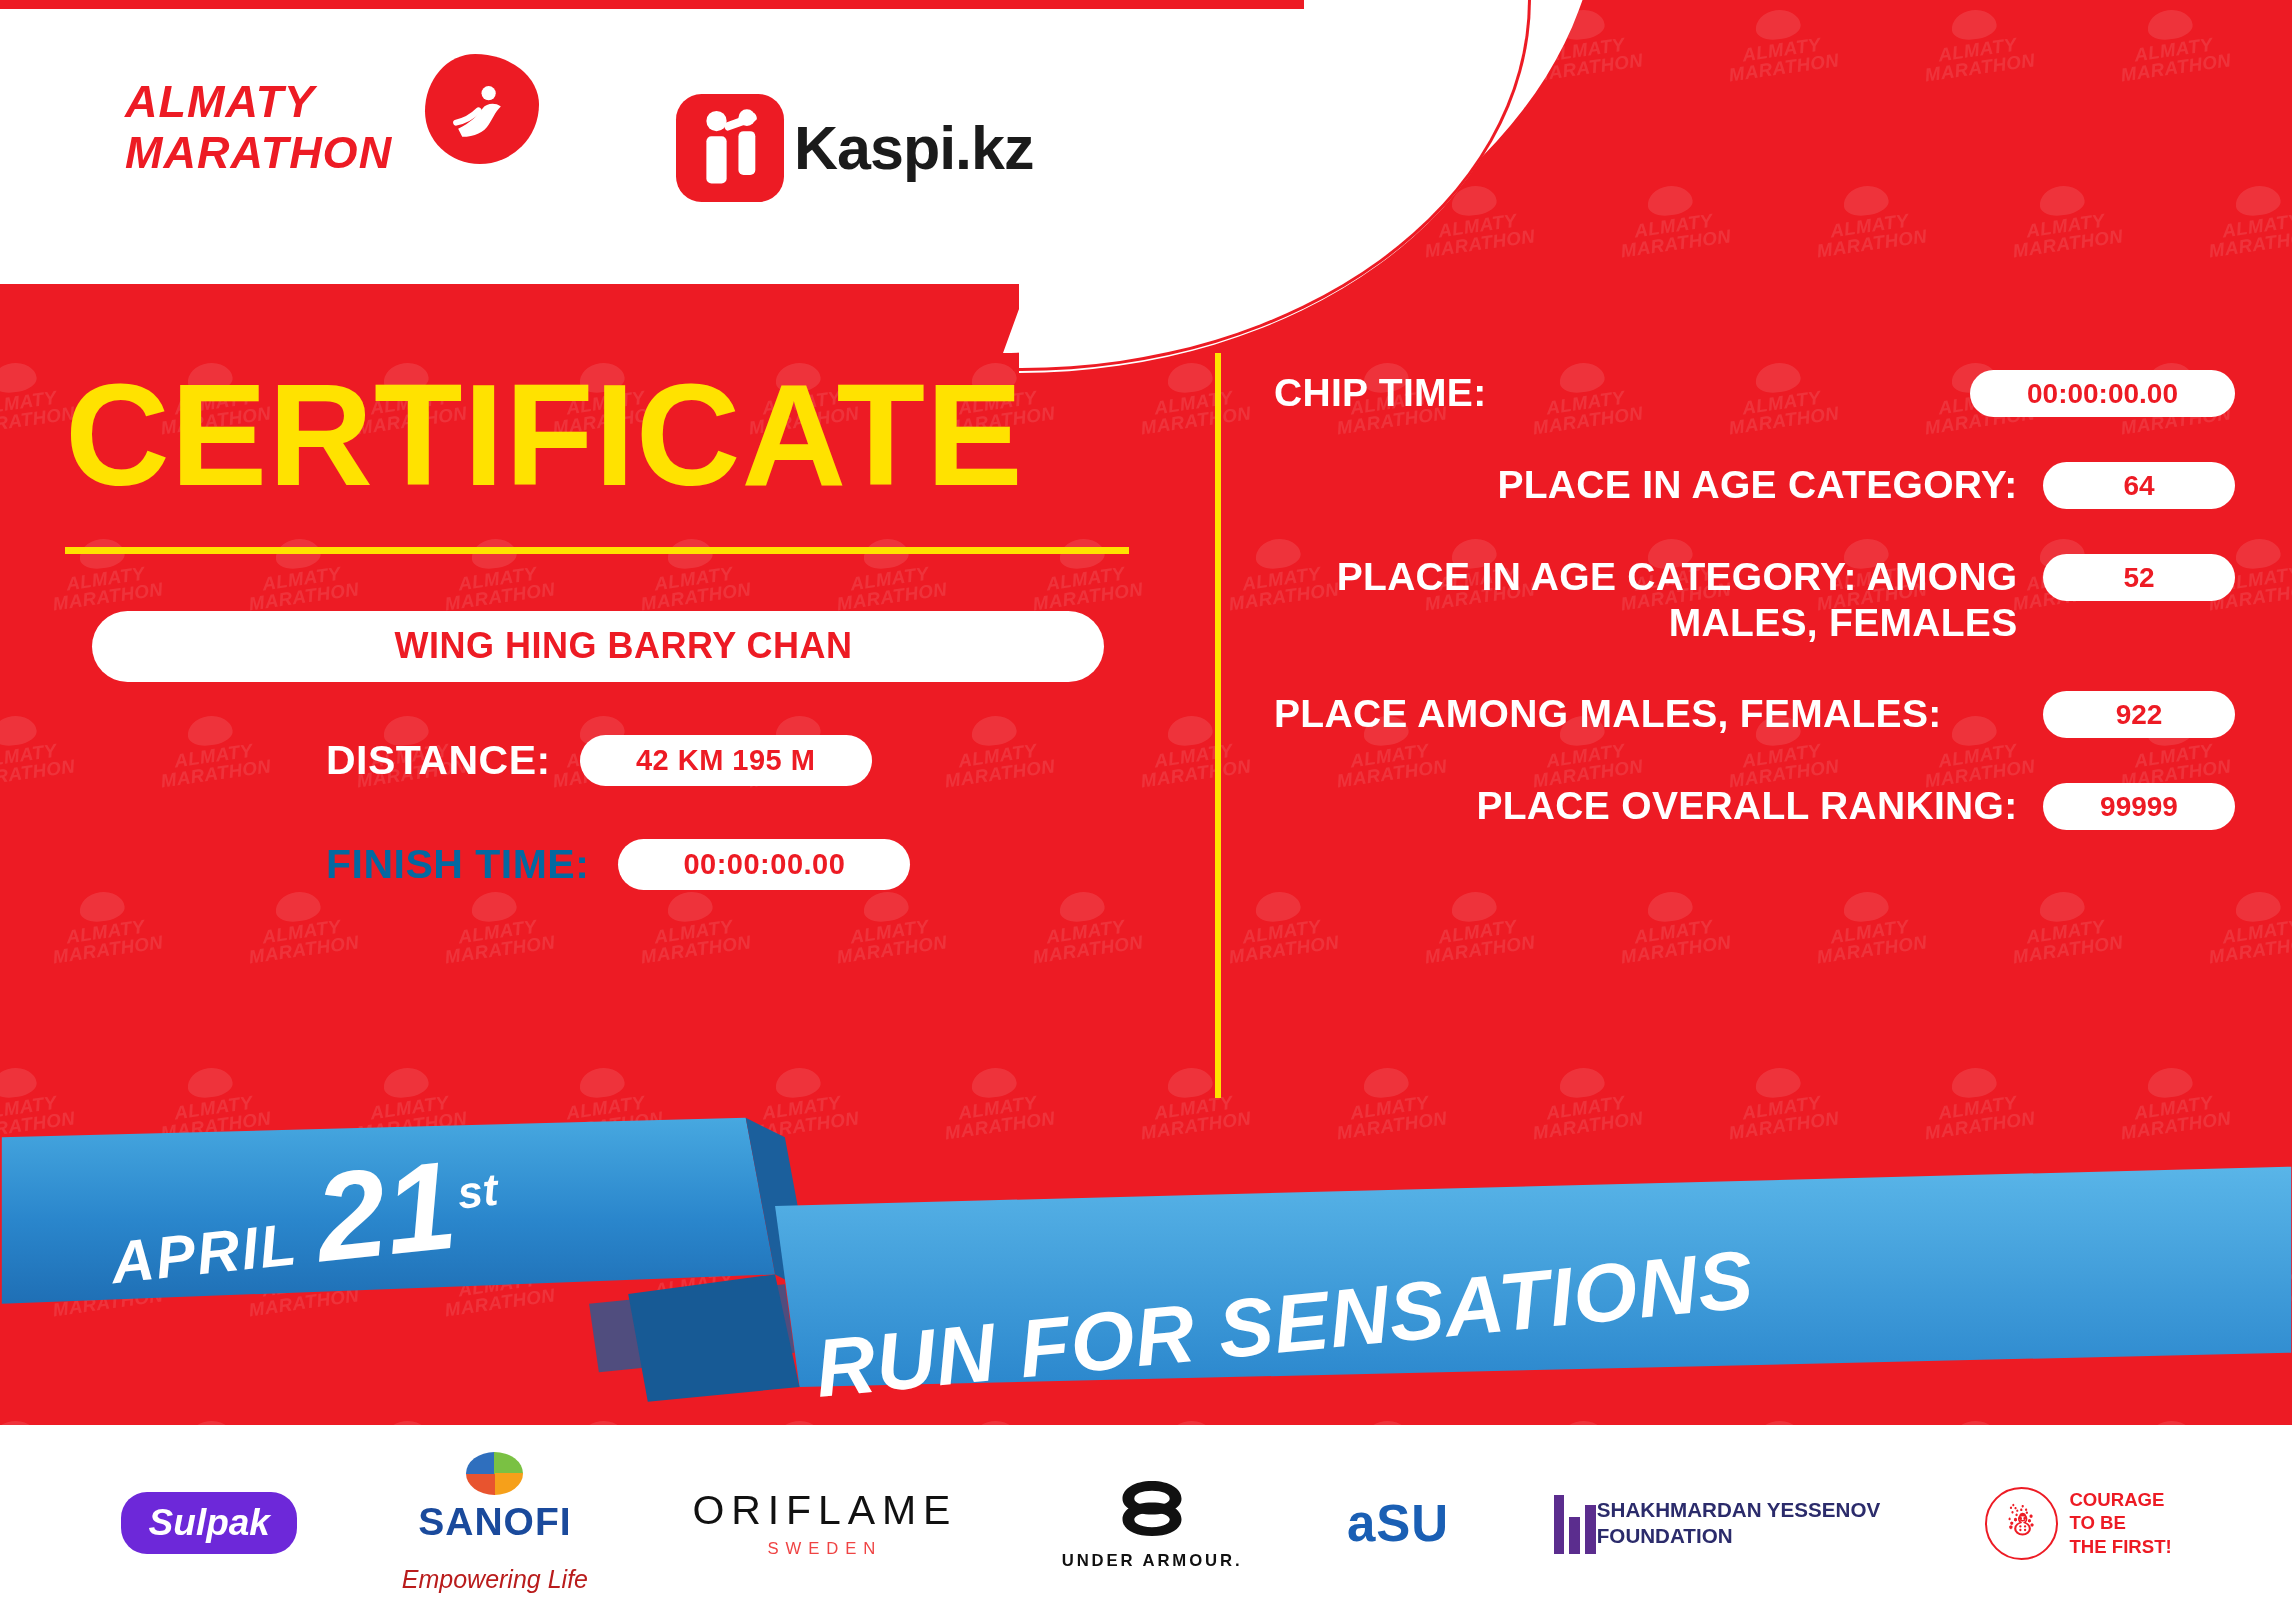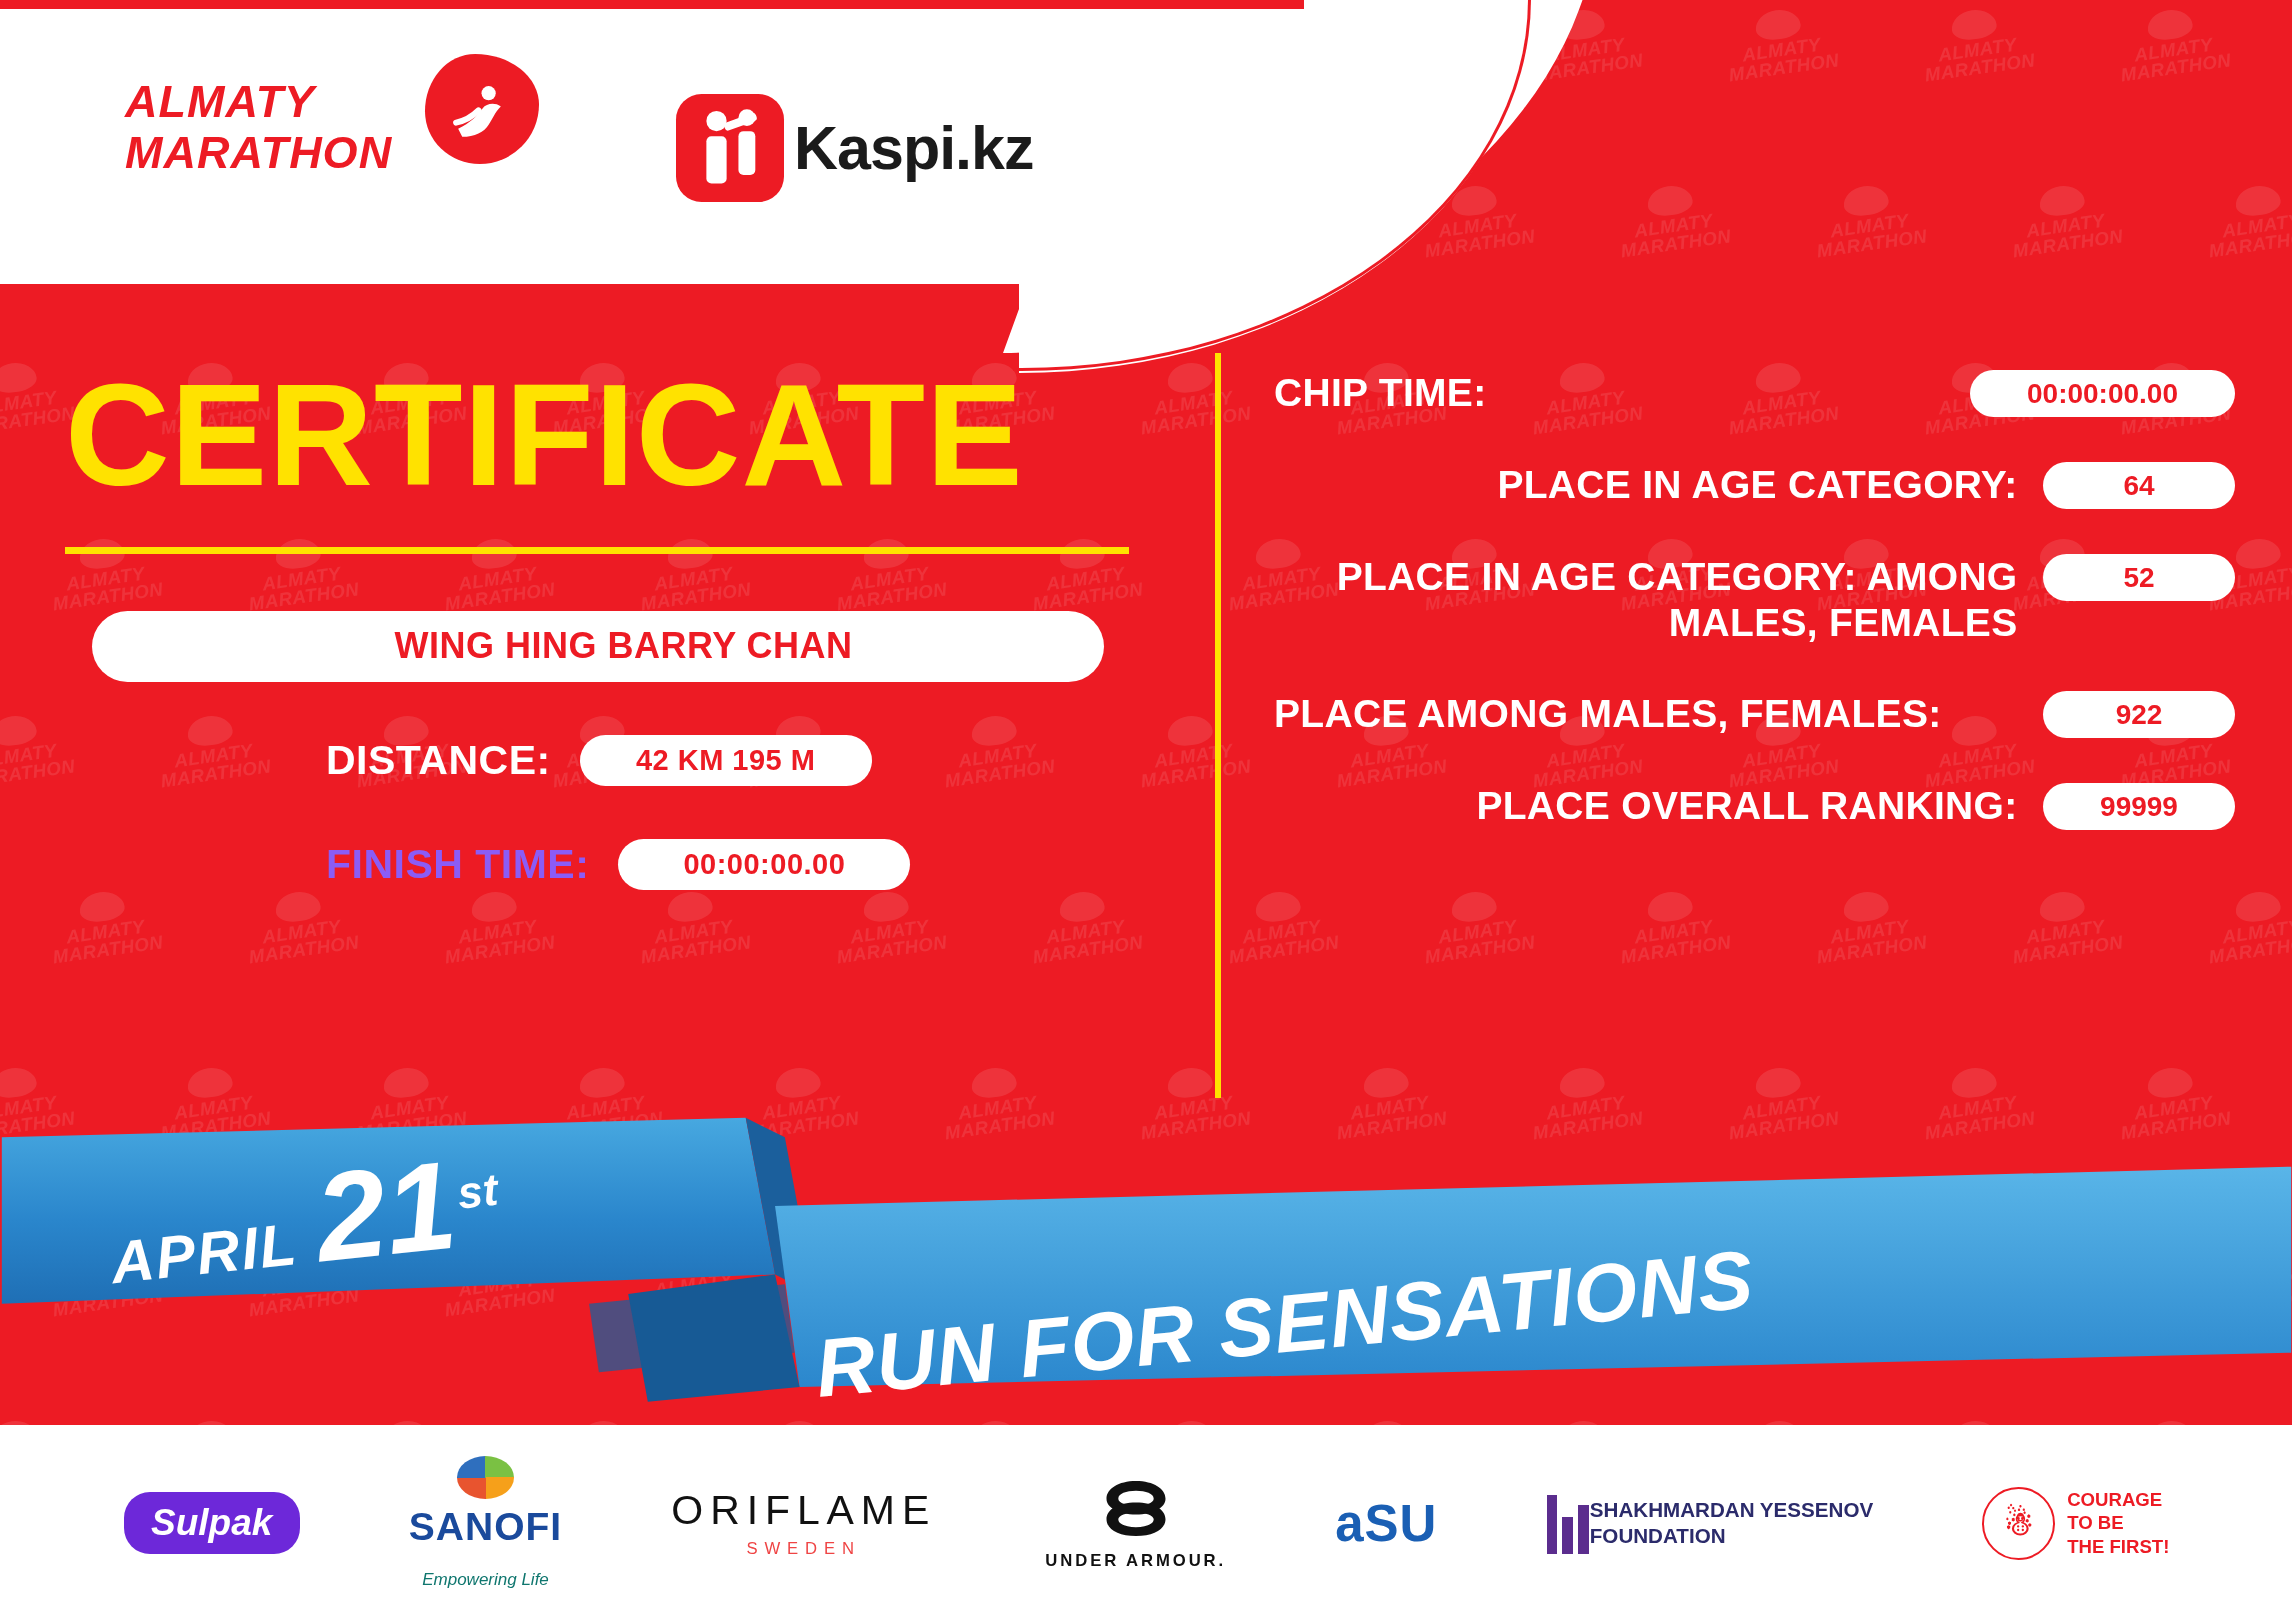--- a/index.html
+++ b/index.html
@@ -183,21 +183,21 @@
     display: flex;
     align-items: center;
     margin-top: 53px;
   }
   .field-label {
     font-size: 41px;
     font-weight: 700;
     color: #ffffff;
     letter-spacing: 0.5px;
   }
-  .field-label.yellow { color: #8b5cf6; }
+  .field-label.yellow { color: #0369a1; }
   .value-pill {
     height: 51px;
     min-width: 292px;
     margin-left: 29px;
     border-radius: 29px;
     justify-content: center;
   }
   .value-pill span {
     color: #ed1b24;
     font-size: 29px;
@@ -321,21 +321,21 @@
     background: #6d28d9;
     color: #ffffff;
     font-size: 37px;
     font-weight: 700;
     font-style: italic;
     border-radius: 26px;
     padding: 9.8px 27.4px;
   }
   .sp-sanofi { text-align: center; color: #1a4a9c; }
   .sp-sanofi .s-name { font-size: 39px; font-weight: 700; letter-spacing: 1px; }
-  .sp-sanofi .s-tag { font-size: 17px; font-style: italic; color: #0f766e; margin-top: 21px;}
+  .sp-sanofi .s-tag { font-size: 25px; font-style: italic; color: #b91c1c; margin-top: 21px;}
   .sp-sanofi .s-dot {
     width: 57px; height: 43px; margin: 0 auto 5.9px auto;
     border-radius: 50%;
     background: conic-gradient(#7ac143 0 25%, #f6a01a 0 50%, #e8542f 0 75%, #2f6fbe 0 100%);
   }
   .sp-oriflame { text-align:center; color:#111; }
   .sp-oriflame .o-name { font-size: 41px; letter-spacing: 6.9px; }
   .sp-oriflame .o-sub { font-size: 16.7px; letter-spacing: 6.9px; margin-top: 5.9px; color:#ef4444;}
   .sp-ua { text-align: center; color:#111;}
   .sp-ua .ua-mark { font-size: 53px; font-weight: 700; line-height: 1; }

